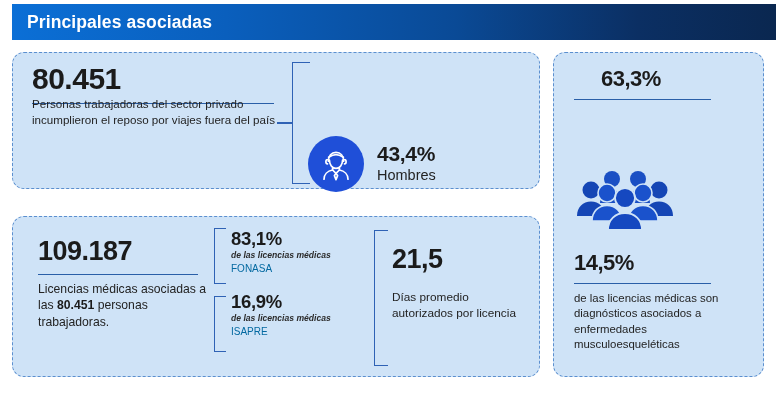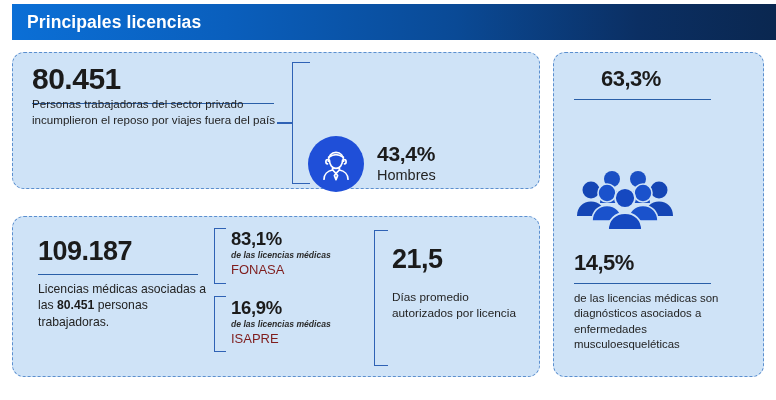--- a/index.html
+++ b/index.html
@@ -113,26 +113,26 @@
   }
   .mini-pct {
     font-size: 18.5px; font-weight: bold; color: #1b1b1b;
     line-height: 1.05; letter-spacing: -0.3px;
   }
   .mini-sub {
     font-size: 8.6px; font-style: italic; font-weight: bold;
     color: #2b2b2b; line-height: 1.2; margin-top: 2px;
   }
   .mini-name {
-    font-size: 13px; color: #7f1d1d; line-height: 1.15; margin-top: 2px;
+    font-size: 10px; color: #0369a1; line-height: 1.15; margin-top: 2px;
   }
   #fonasa-bracket { left: 214px; top: 228px; height: 56px; }
   #fonasa-body    { left: 231px; top: 229px; }
   #isapre-bracket { left: 214px; top: 296px; height: 56px; }
-  #isapre-body    { left: 231px; top: 298px; }
+  #isapre-body    { left: 231px; top: 292px; }
 
   
   #days-bracket { position: absolute; left: 374px; top: 230px; height: 136px; width: 14px;
                   border: 1.7px solid #2f62b5; border-right: none; }
   #days-number  { position: absolute; left: 392px; top: 246px; font-size: 27px; }
   #days-desc    { position: absolute; left: 392px; top: 290px; width: 140px; font-size: 11.8px; }
 
   
   #r1-number { position: absolute; left: 574px; top: 68px; font-size: 22px; margin-left: 27px; }
   #r1-rule   { position: absolute; left: 574px; top: 99px; width: 137px; }
@@ -143,21 +143,21 @@
   #r2-number { position: absolute; left: 574px; top: 252px; font-size: 22px; }
   #r2-rule   { position: absolute; left: 574px; top: 283px; width: 137px; }
   #r2-desc   { position: absolute; left: 574px; top: 291px; width: 150px; font-size: 11.4px; }
 </style>
 </head>
 <body>
 
 <div id="page">
 
   <div class="header">
-    <span class="header-title">Principales licencias</span>
+    <span class="header-title">Principales asociadas</span>
   </div>
 
   <div class="card" id="card-top-left"></div>
 
   <div class="stat-big" id="tl-number">80.451</div>
   <hr class="rule" id="tl-rule">
   <div class="stat-desc" id="tl-desc">Personas trabajadoras del sector privado incumplieron el reposo por viajes fuera del país</div>
 
   <div class="bracket" id="tl-bracket"></div>
   <div id="tl-bracket-stem"></div>

